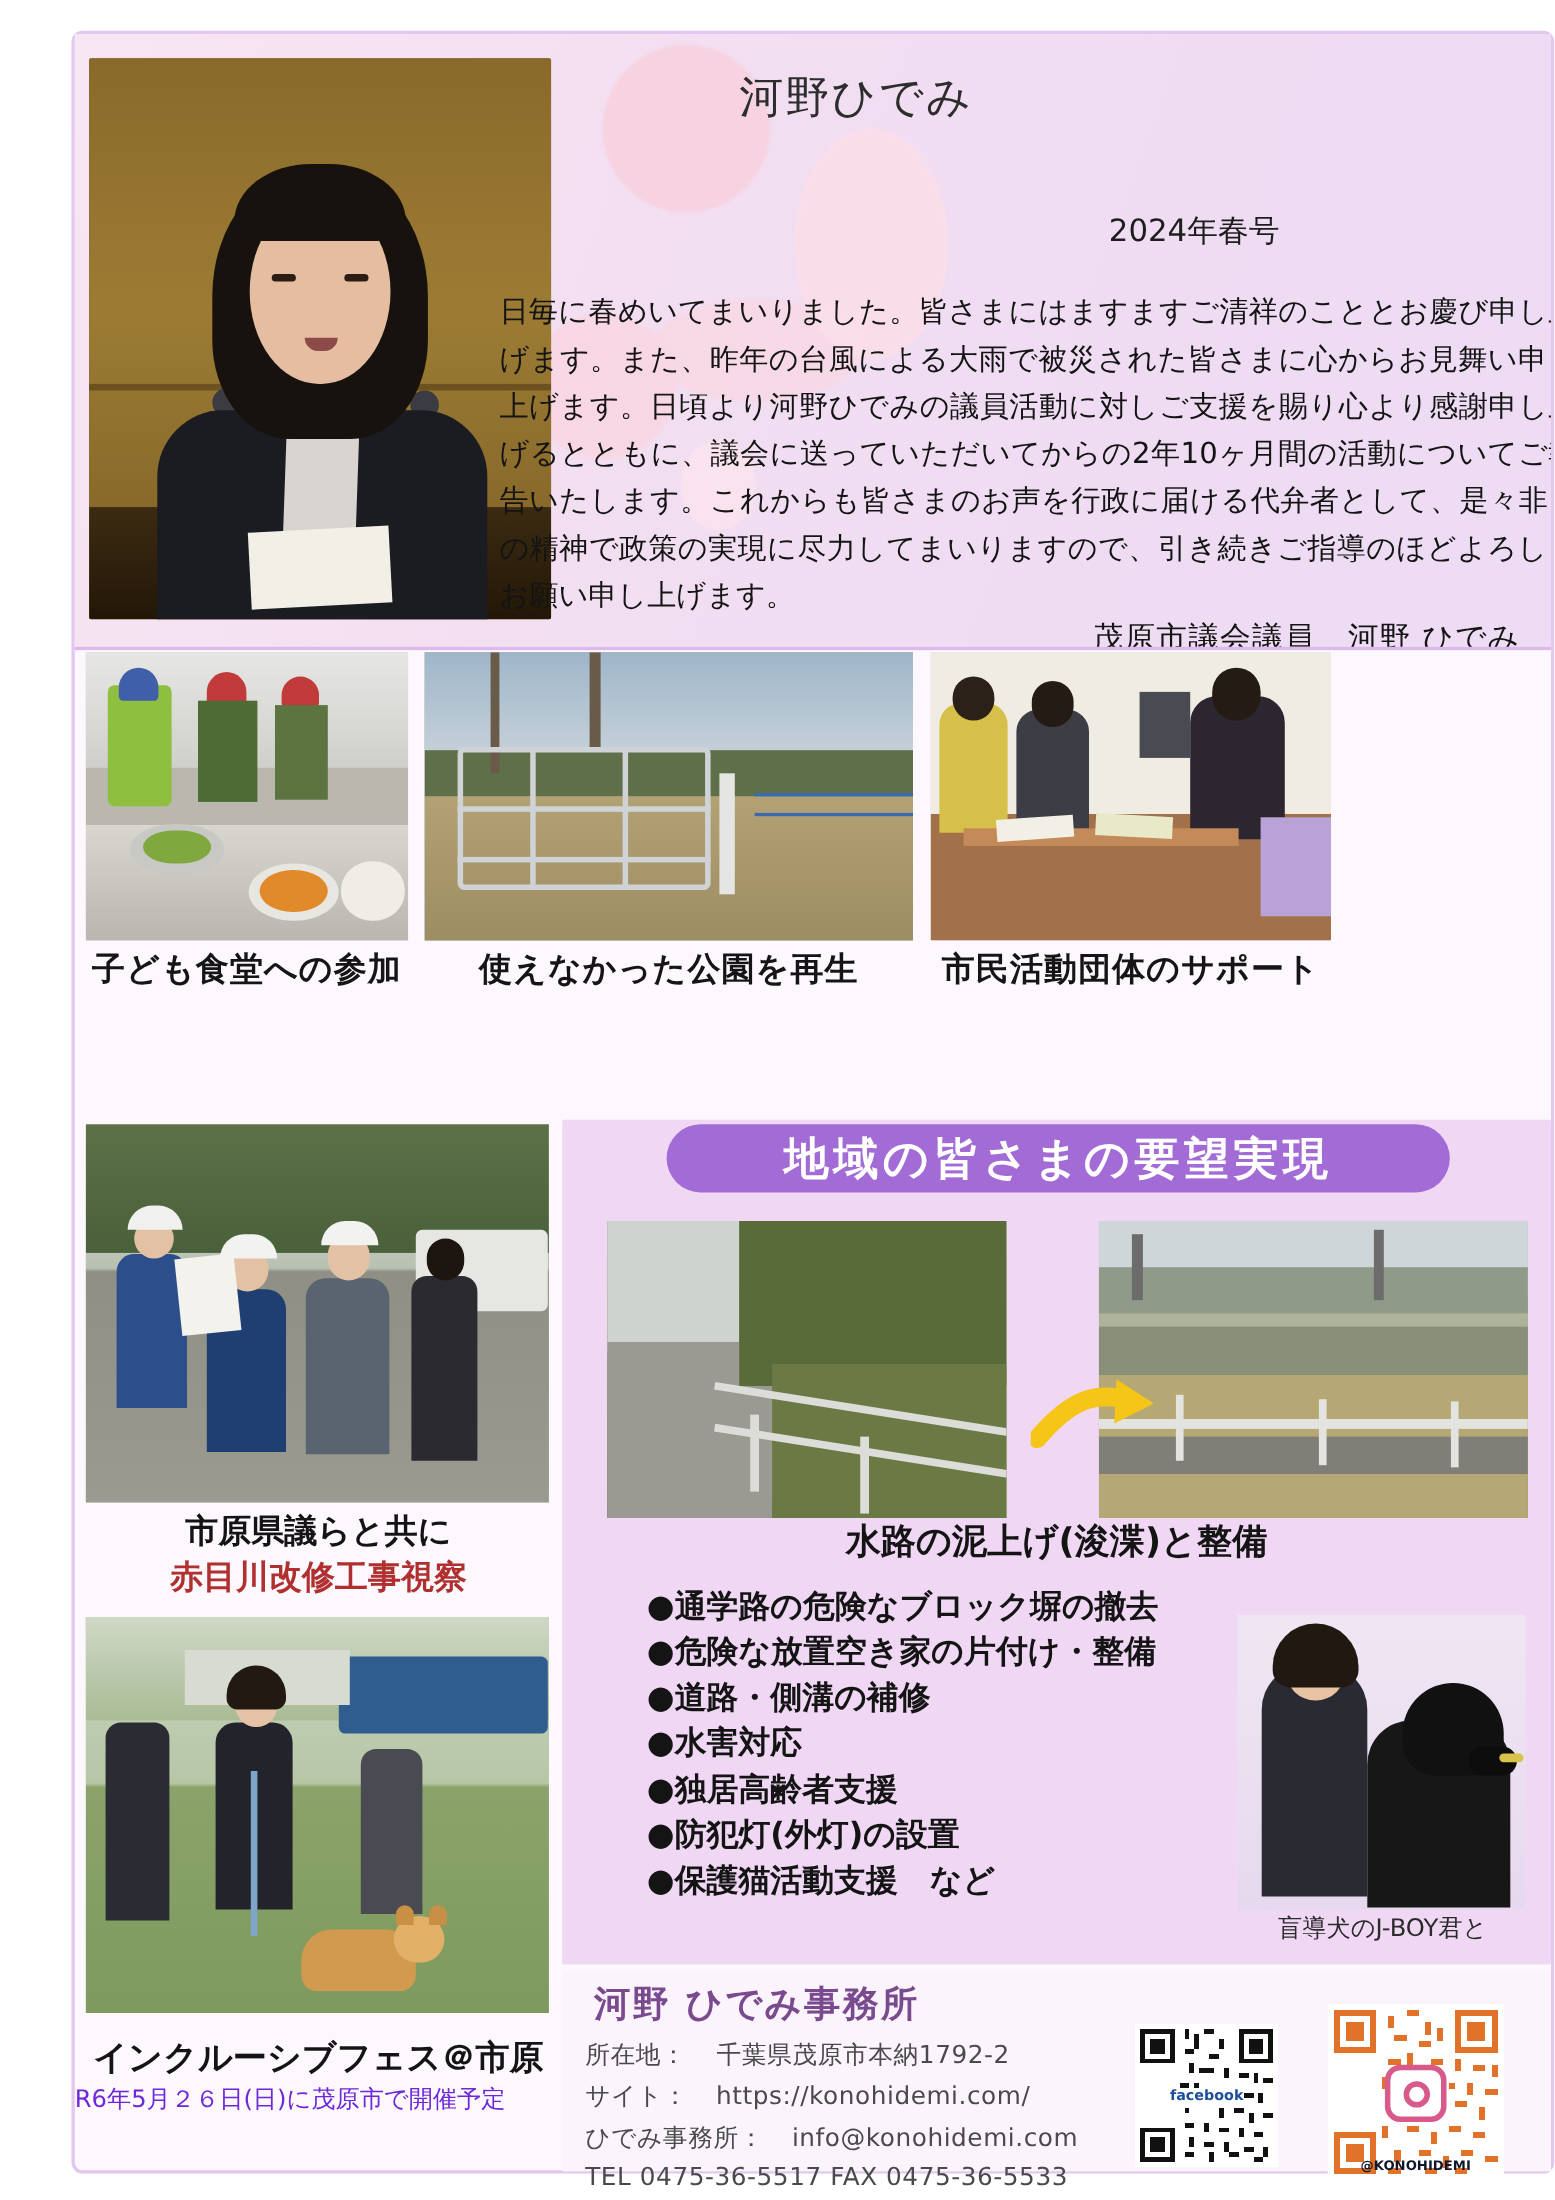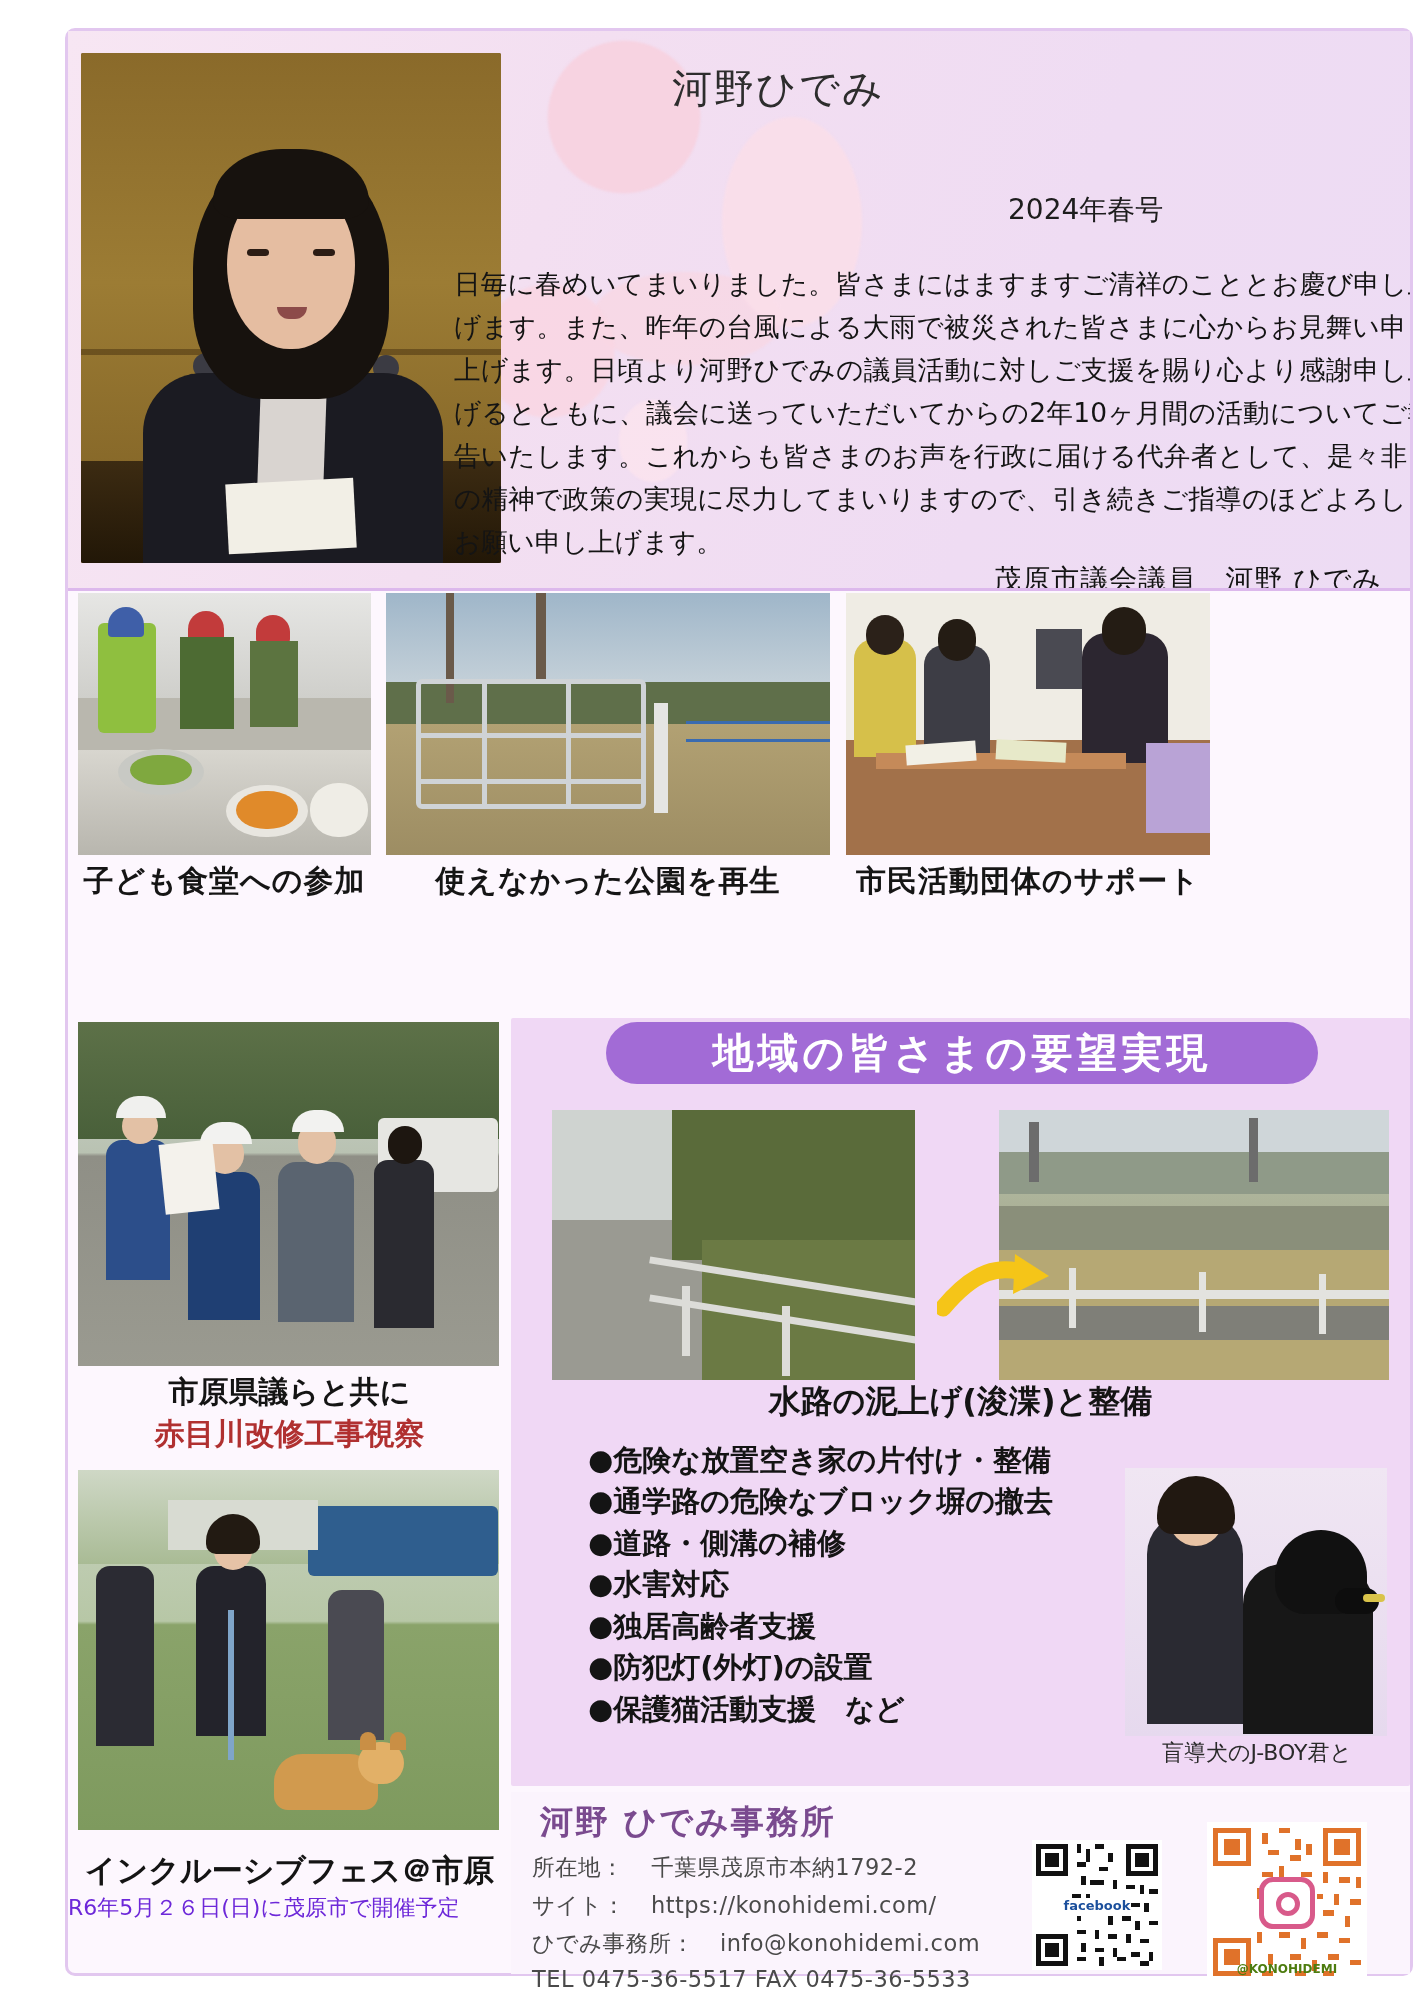--- a/index.html
+++ b/index.html
@@ -379,22 +379,22 @@
   </div>
 
   <svg class="arrow-yellow" viewBox="0 0 120 80">
     <path d="M6 58 C 38 20, 62 14, 92 24" stroke="#f5c518" stroke-width="17" fill="none" stroke-linecap="round"></path>
     <path d="M78 4 L112 26 L76 44 Z" fill="#f5c518"></path>
   </svg>
 
   <div class="sub-cap">水路の泥上げ(浚渫)と整備</div>
 
   <div class="bullets">
+    <div>●通学路の危険なブロック塀の撤去</div>
     <div>●危険な放置空き家の片付け・整備</div>
-    <div>●通学路の危険なブロック塀の撤去</div>
     <div>●道路・側溝の補修</div>
     <div>●水害対応</div>
     <div>●独居高齢者支援</div>
     <div>●防犯灯(外灯)の設置</div>
     <div>●保護猫活動支援　など</div>
   </div>
 
   <div style="position:absolute;left:1093px;top:1468px;width:262px;height:268px;overflow:hidden;background:#e9e3ef;">
     <div style="position:absolute;inset:0;background:linear-gradient(180deg,#f0e6f3,#e6d9ee);"></div>
     <div style="position:absolute;left:22px;top:46px;width:96px;height:210px;background:#2a2a32;border-radius:40px 40px 0 0;"></div>
@@ -544,16 +544,16 @@
         <rect x="26" y="25" width="2" height="1"></rect>
           <rect x="10" y="27" width="2" height="1"></rect>
         <rect x="16" y="27" width="2" height="1"></rect>
           <rect x="21" y="27" width="2" height="1"></rect>
       </g>
       <rect x="10" y="11" width="10" height="8" fill="#fff"></rect>
     </svg>
     <div style="position:absolute;left:52px;top:55px;width:56px;height:52px;border:5px solid #d85a8a;border-radius:14px;">
       <div style="position:absolute;left:12px;top:10px;width:24px;height:24px;border:5px solid #d85a8a;border-radius:50%;"></div>
     </div>
-    <div style="position:absolute;left:0;right:0;bottom:6px;text-align:center;font-size:12px;font-weight:700;color:#4d7c0f;">@KONOHIDEMI</div>
+    <div style="position:absolute;left:0;right:0;bottom:6px;text-align:center;font-size:12px;font-weight:700;color:#0f172a;">@KONOHIDEMI</div>
   </div>
 
 </div>
 
 </body></html>

